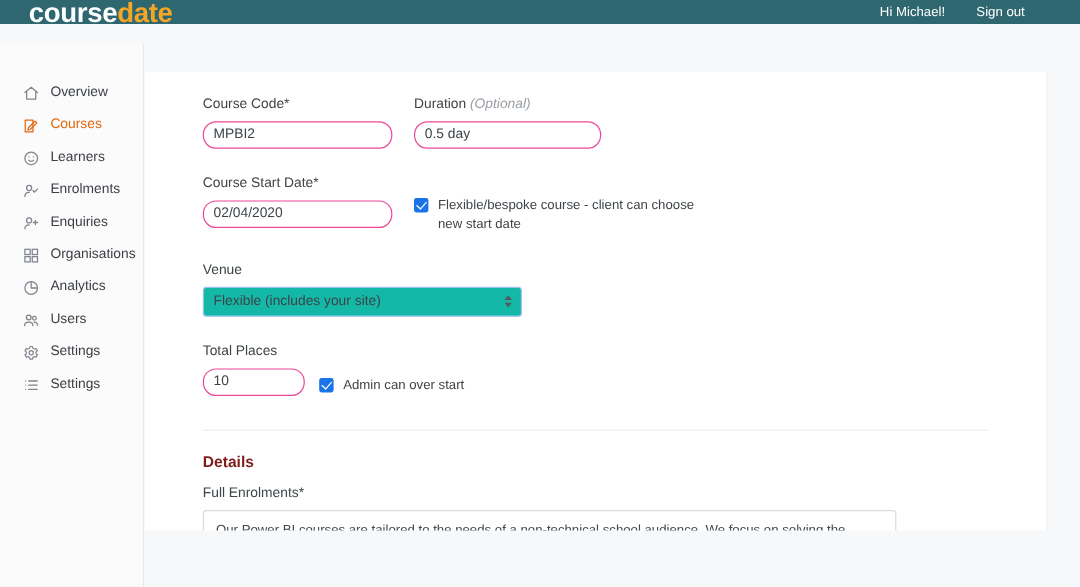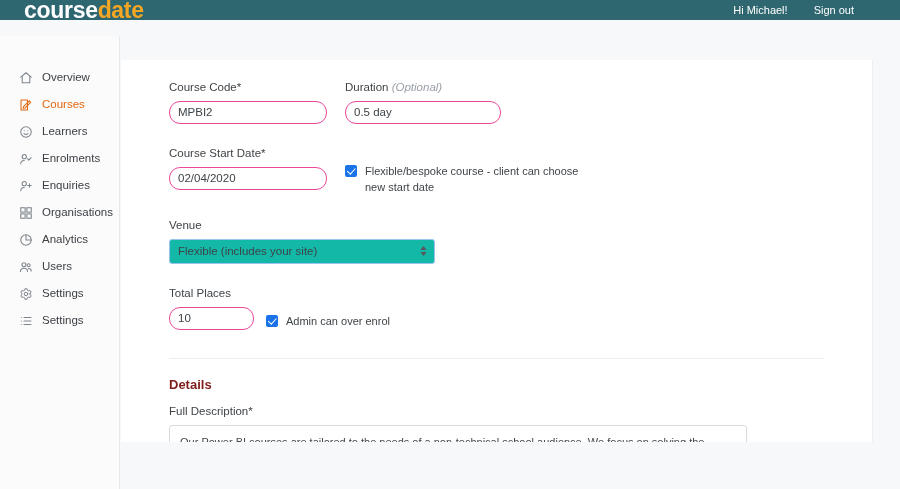--- a/index.html
+++ b/index.html
@@ -366,32 +366,32 @@
       </div>
 
       <div class="spacer-20"></div>
 
       <div>
         <div class="field-label">Total Places</div>
         <div class="row" style="align-items:flex-end;gap:12px">
           <input class="txt w-places" type="text" value="10" style="">
           <div class="cbx-row">
             <span class="cbx"></span>
-            <span class="cbx-label">Admin can over enrol</span>
+            <span class="cbx-label">Admin can over start</span>
           </div>
         </div>
       </div>
 
     </div>
 
     <div class="divider"></div>
 
     <div class="form-wrap" style="padding-top:18px">
       <h2 class="section-title">Details</h2>
-      <div class="field-label">Full Description*</div>
+      <div class="field-label">Full Enrolments*</div>
       <textarea class="textarea" style="">Our Power BI courses are tailored to the needs of a non-technical school audience. We focus on solving the problems that busy schools face:
 
 - How can you pull together data from different schools in your MAT?
 - What is the best way to use Power BI to explore student attendance and achievement?
 - How do we use Power BI to cut the amount of time it spends organising/processing/reporting data?
 
 We show you how to make informed decisions. Use Microsoft Power BI to share interactive reports (securely) with different audiences - senior management, teachers and trustees.</textarea>
     </div>
   </div>
 

